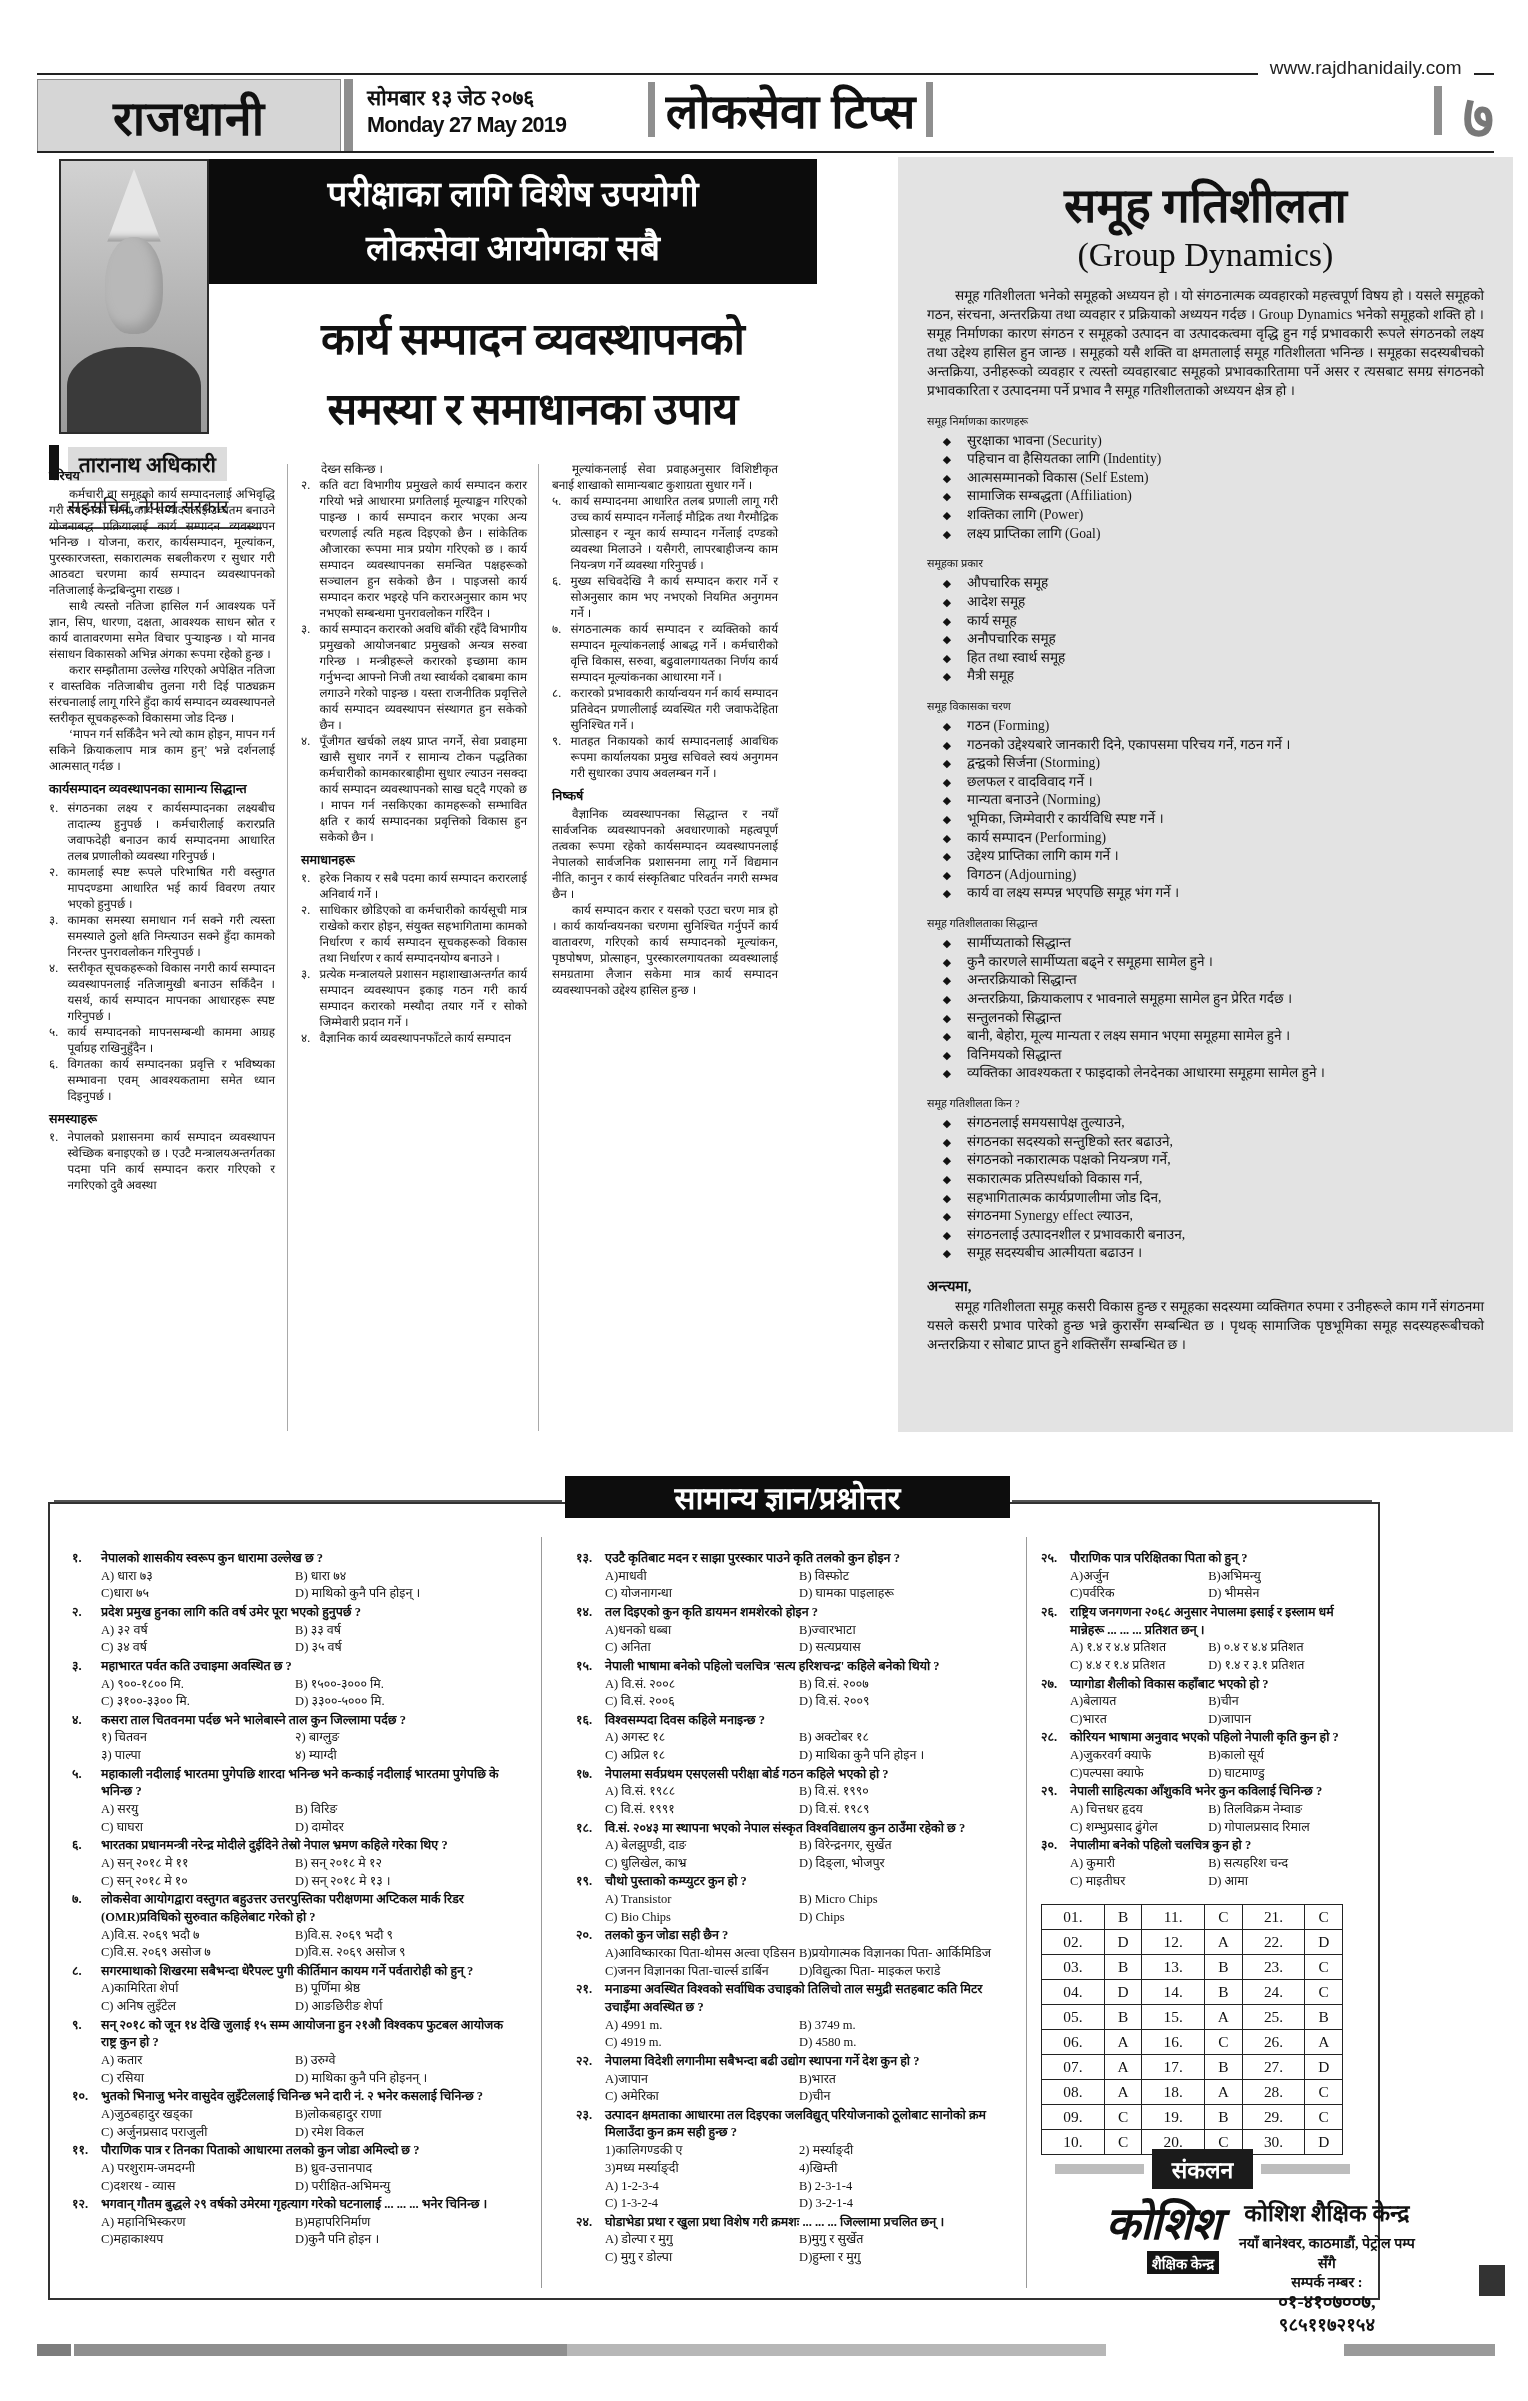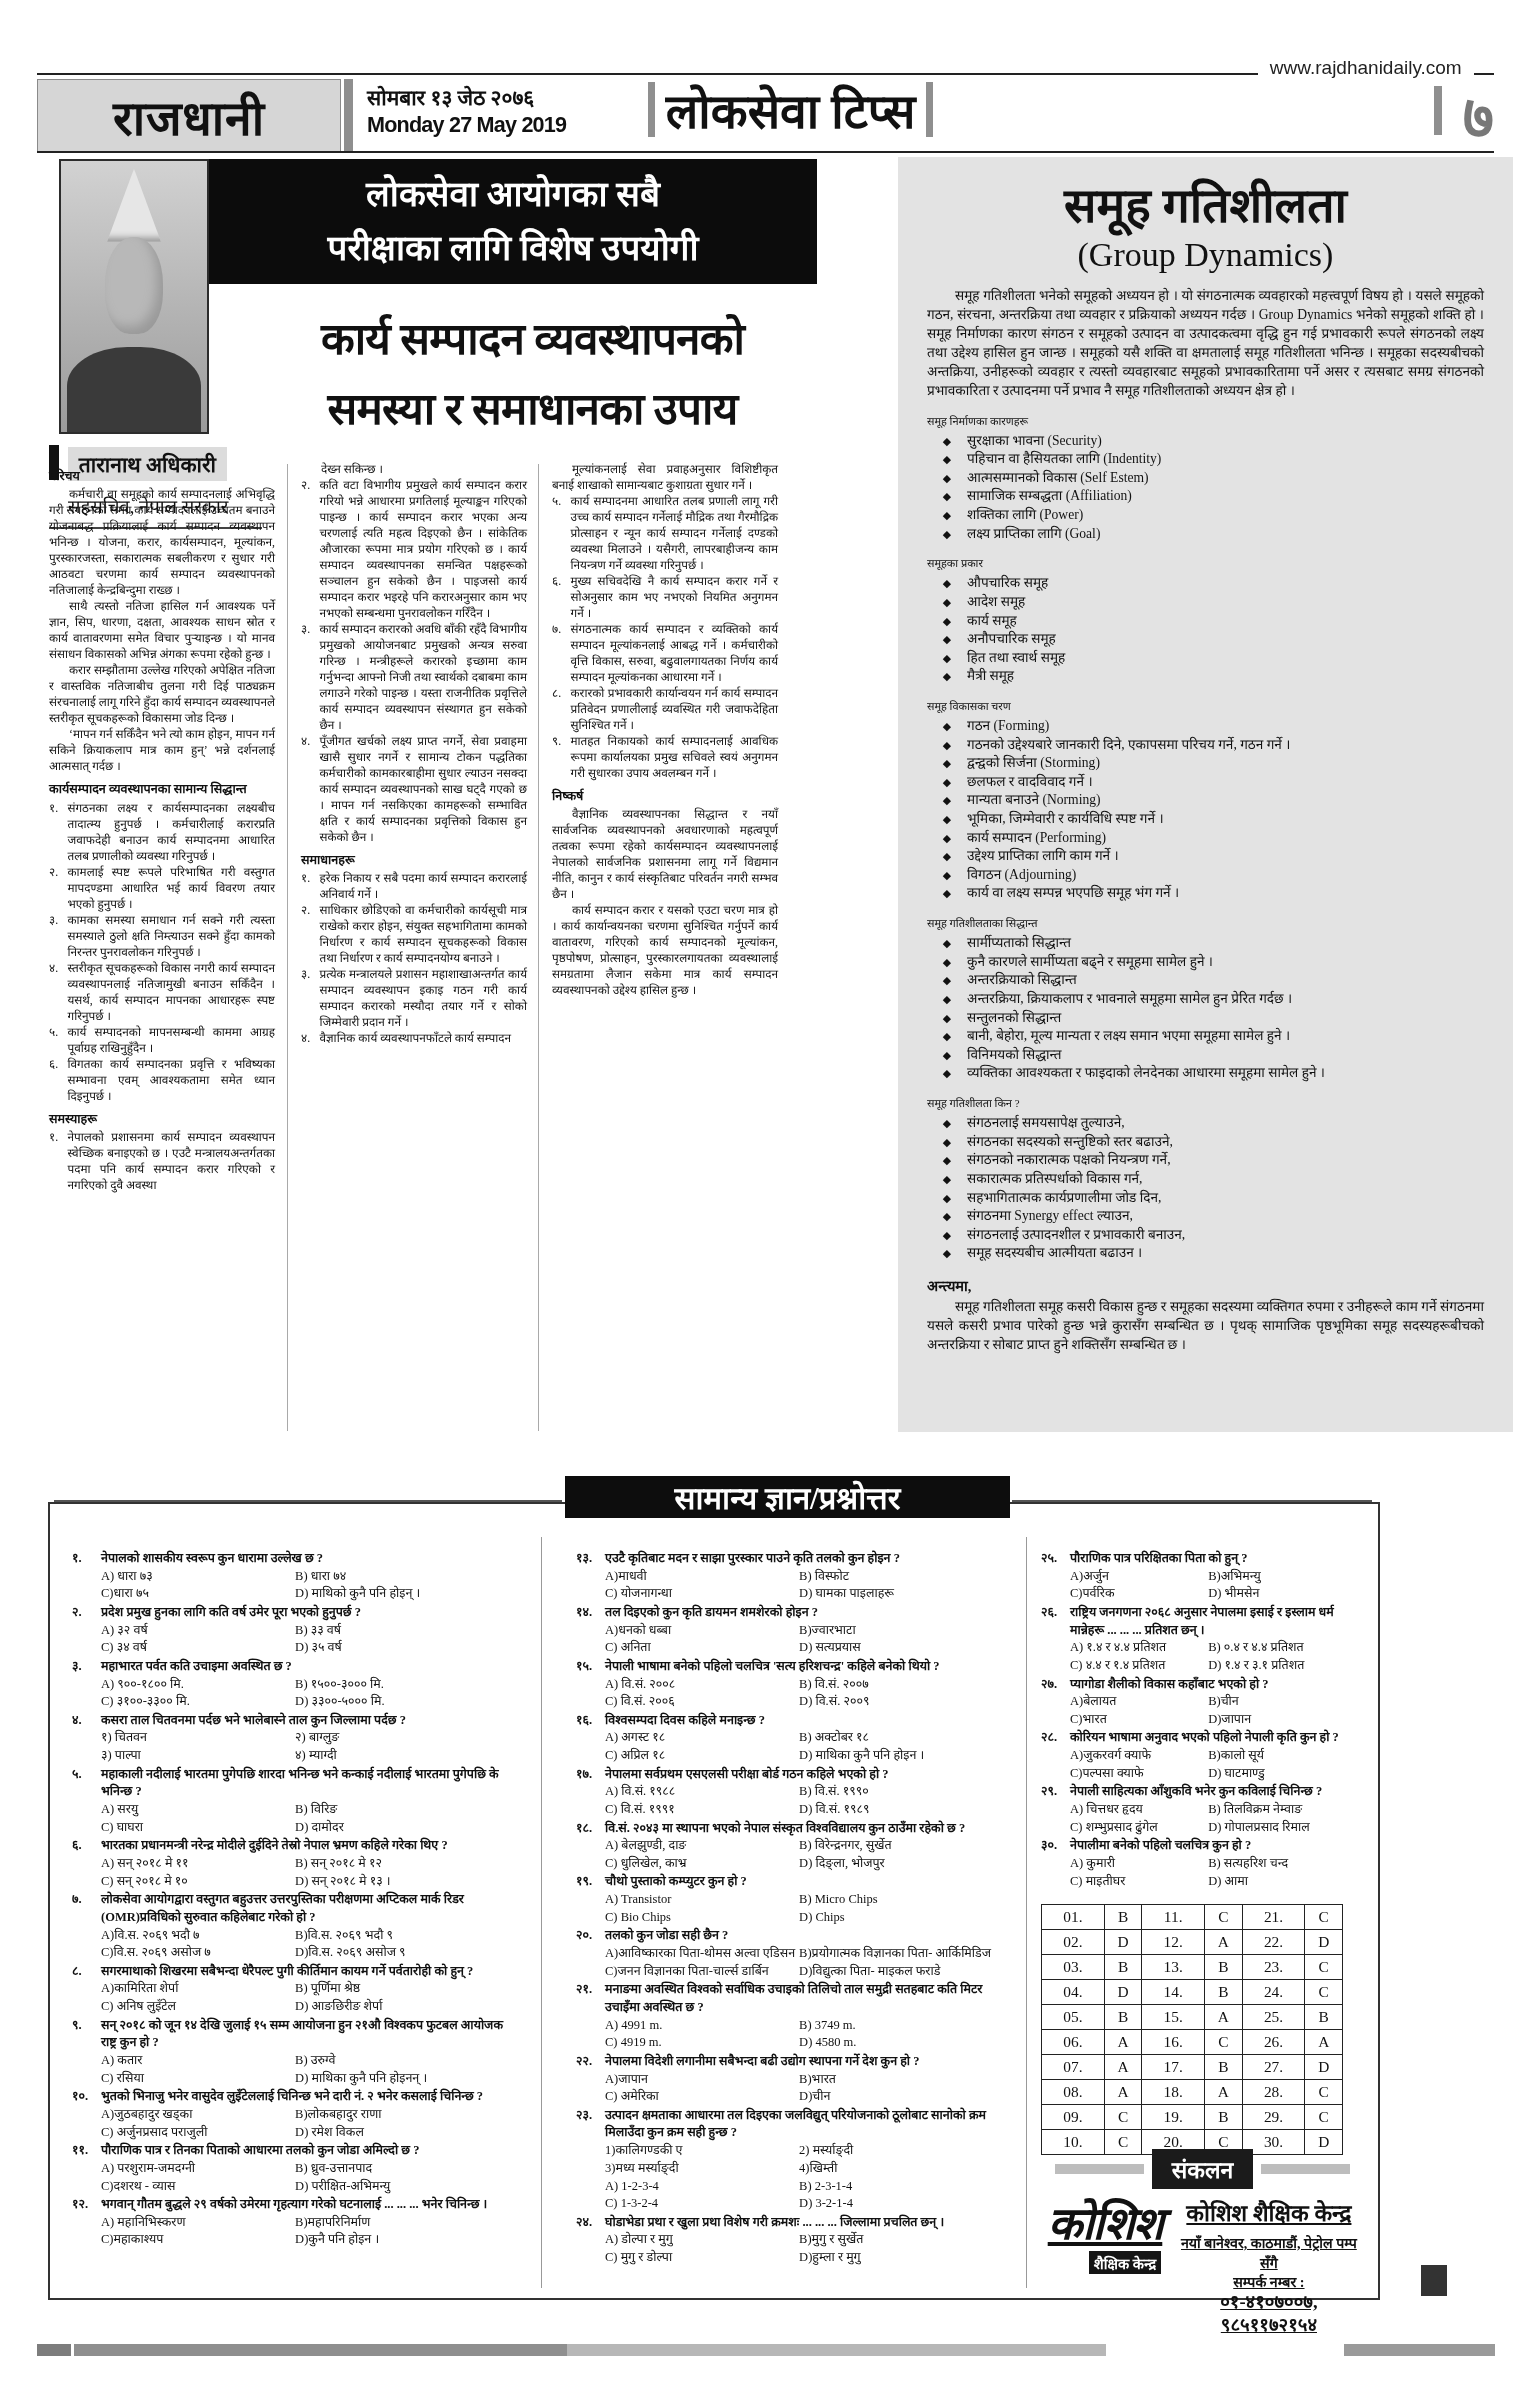--- a/index.html
+++ b/index.html
@@ -87,21 +87,21 @@
   
   .anskey{margin-top:14px;border-collapse:collapse;width:302px;
           font-family:"Liberation Serif",serif;}
   .anskey td{border:1.5px solid #222;height:24px;text-align:center;font-size:15.4px;padding:0;}
   
   .sank-row{position:absolute;left:1041px;top:2149px;width:323px;display:flex;align-items:center;
             justify-content:center;gap:7.7px;}
   .sank-bar{width:89px;height:10.8px;background:#bdbdbd;}
   .sank-badge{background:#1b1b1b;color:#fff;font-size:23px;font-weight:bold;padding:4px 20px;
               white-space:nowrap;}
-  .adblock{position:absolute;left:1047px;top:2200px;width:317px;display:flex;gap:10.8px;text-decoration:underline;}
+  .adblock{position:absolute;left:1105px;top:2200px;width:317px;display:flex;gap:10.8px;}
   .adlogo{flex:0 0 116px;text-align:center;}
   .adlogo-main{font-size:45px;font-weight:bold;font-style:italic;line-height:48px;letter-spacing:-1.5px;}
   .adlogo-sub{background:#151515;color:#fff;font-size:14.6px;font-weight:bold;padding:1.5px 4.6px;
               display:inline-block;margin-top:3.1px;margin-left:40px;}
   .adlogo-sq{position:absolute;left:374px;top:65px;width:26px;height:31px;background:#333;}
   .adinfo{flex:1;text-align:center;}
   .ad-name{font-size:23px;font-weight:bold;line-height:28px;}
   .ad-addr{font-size:14.2px;font-weight:bold;line-height:20px;margin-top:4.6px;}
   .ad-cl{font-size:14.2px;font-weight:bold;line-height:18.5px;}
   .ad-ph{font-size:18.5px;font-weight:bold;line-height:23px;}
@@ -131,22 +131,22 @@
   <div class="pageno-bar"></div>
   <div class="pageno">७</div>
   <div class="head-rule"></div>
 
   <div class="photo">
     <div class="topi"></div>
     <div class="face"></div>
     <div class="torso"></div>
   </div>
   <div class="banner">
+    <div>परीक्षाका लागि विशेष उपयोगी</div>
     <div>लोकसेवा आयोगका सबै</div>
-    <div>परीक्षाका लागि विशेष उपयोगी</div>
   </div>
   <div class="author-bar"></div>
   <div class="author-name">तारानाथ अधिकारी</div>
   <div class="author-title">सहसचिव, नेपाल सरकार</div>
   <div class="author-rule"></div>
   <div class="a-title a-title1">कार्य सम्पादन व्यवस्थापनको</div>
   <div class="a-title a-title2">समस्या र समाधानका उपाय</div>
 
   <div class="acol acol1">
 

